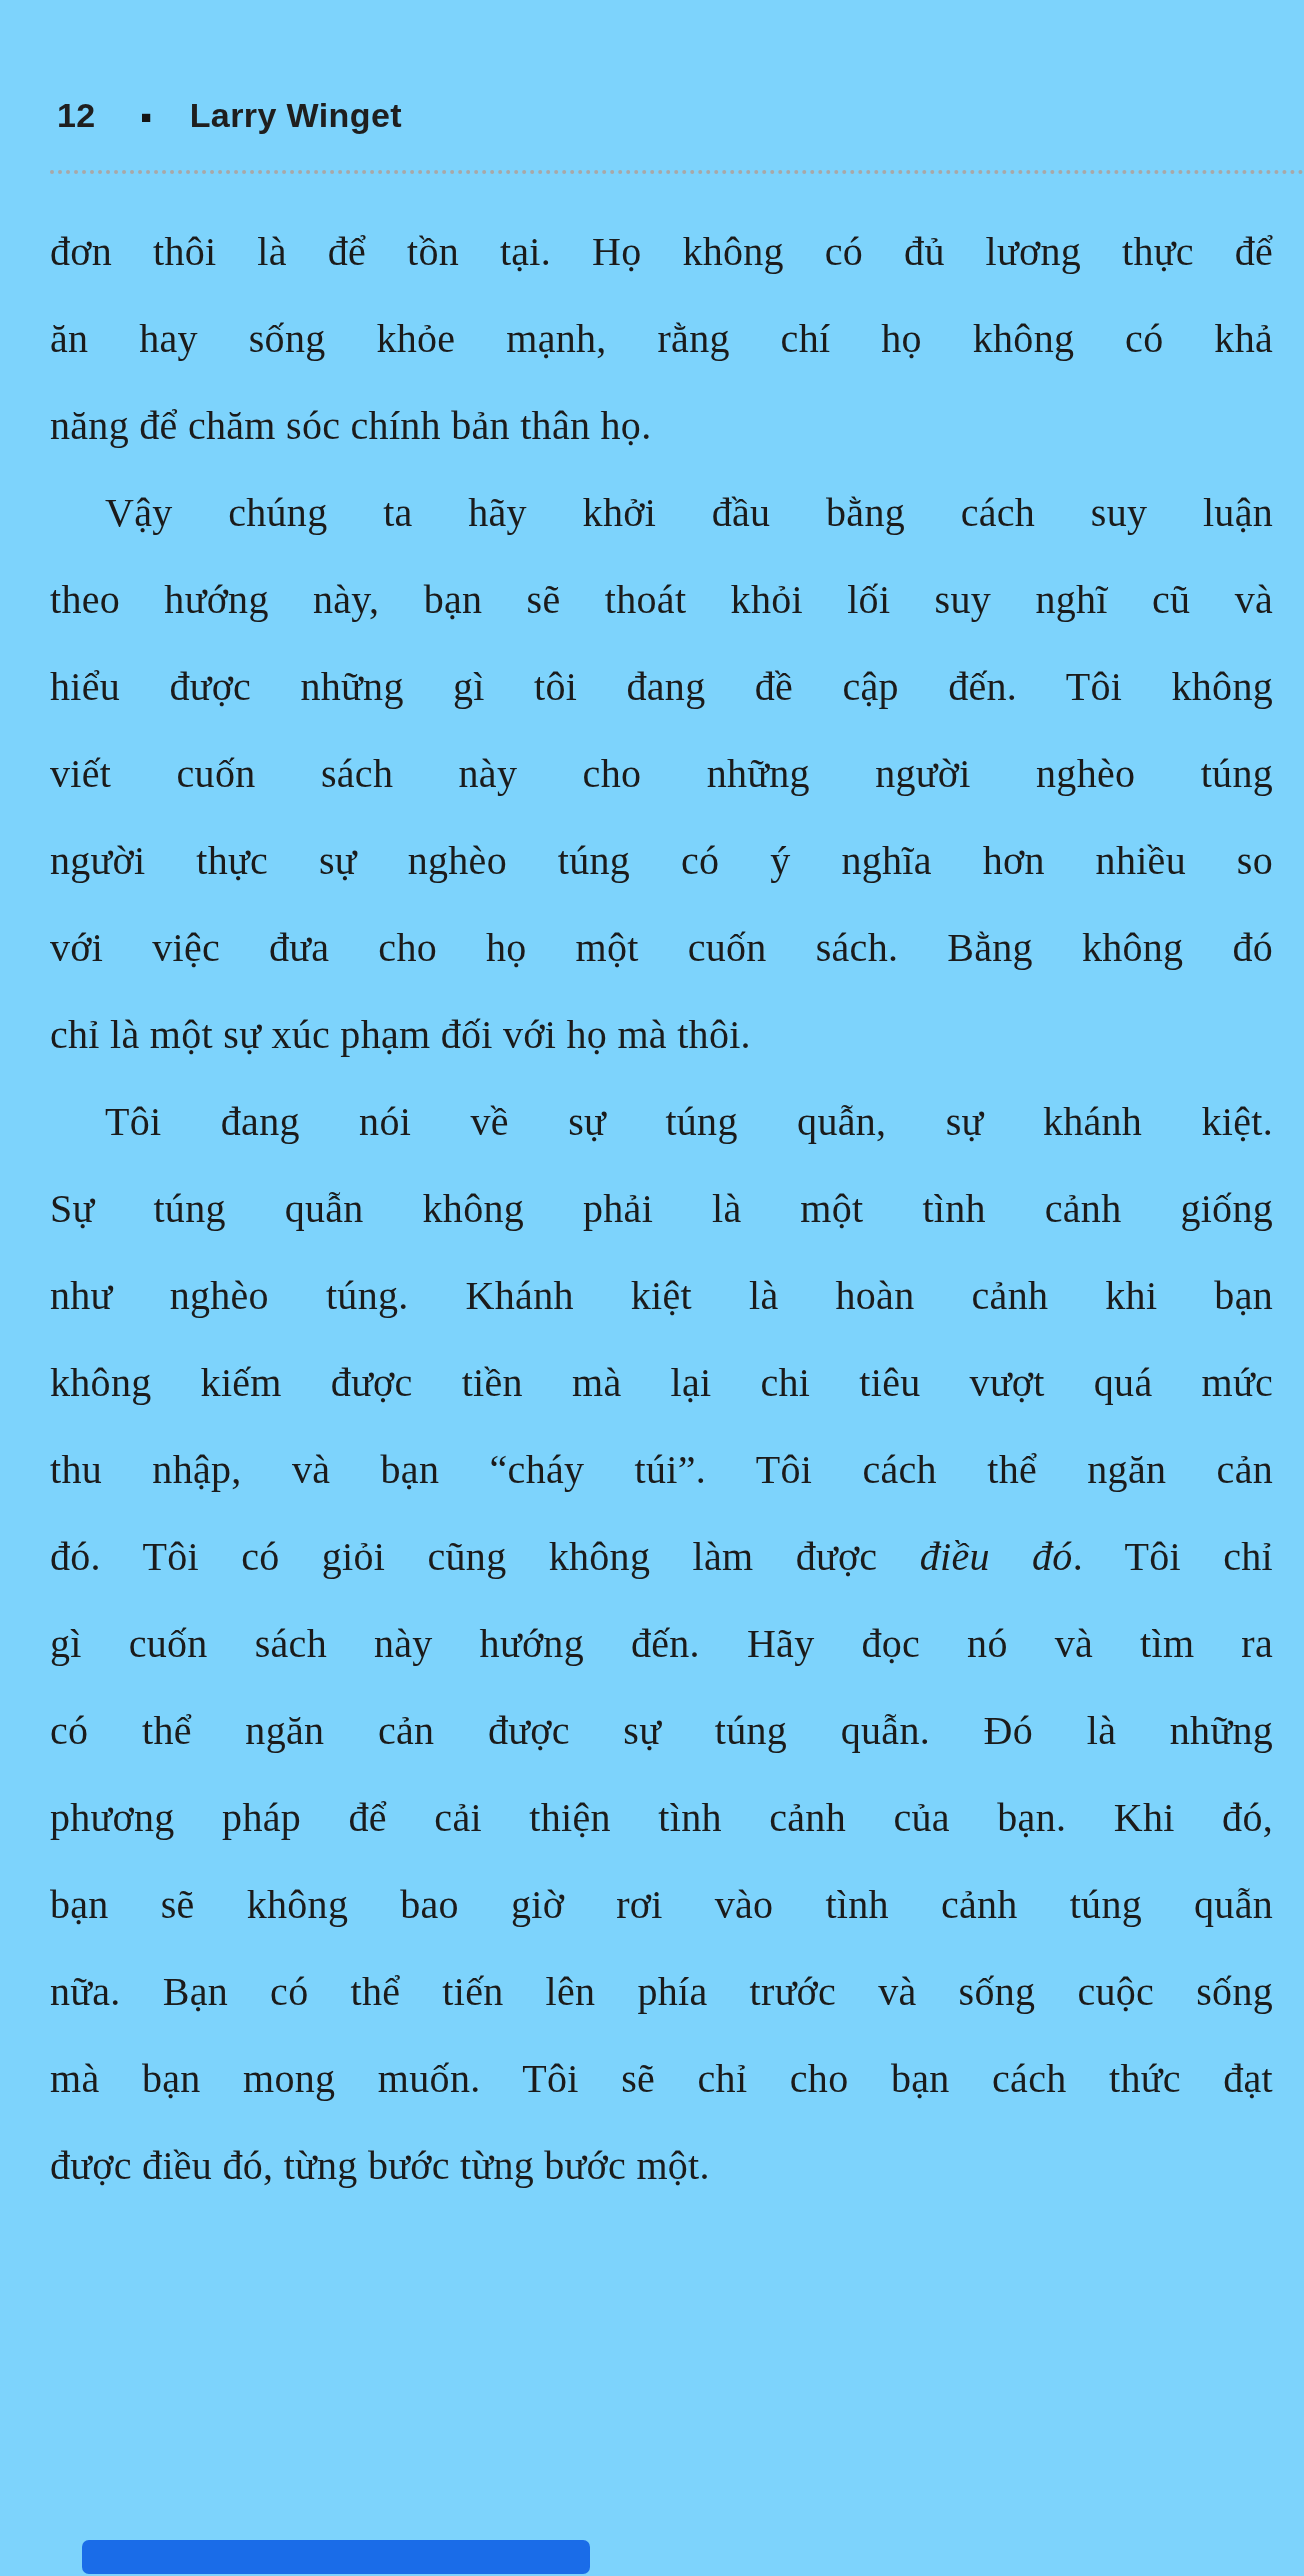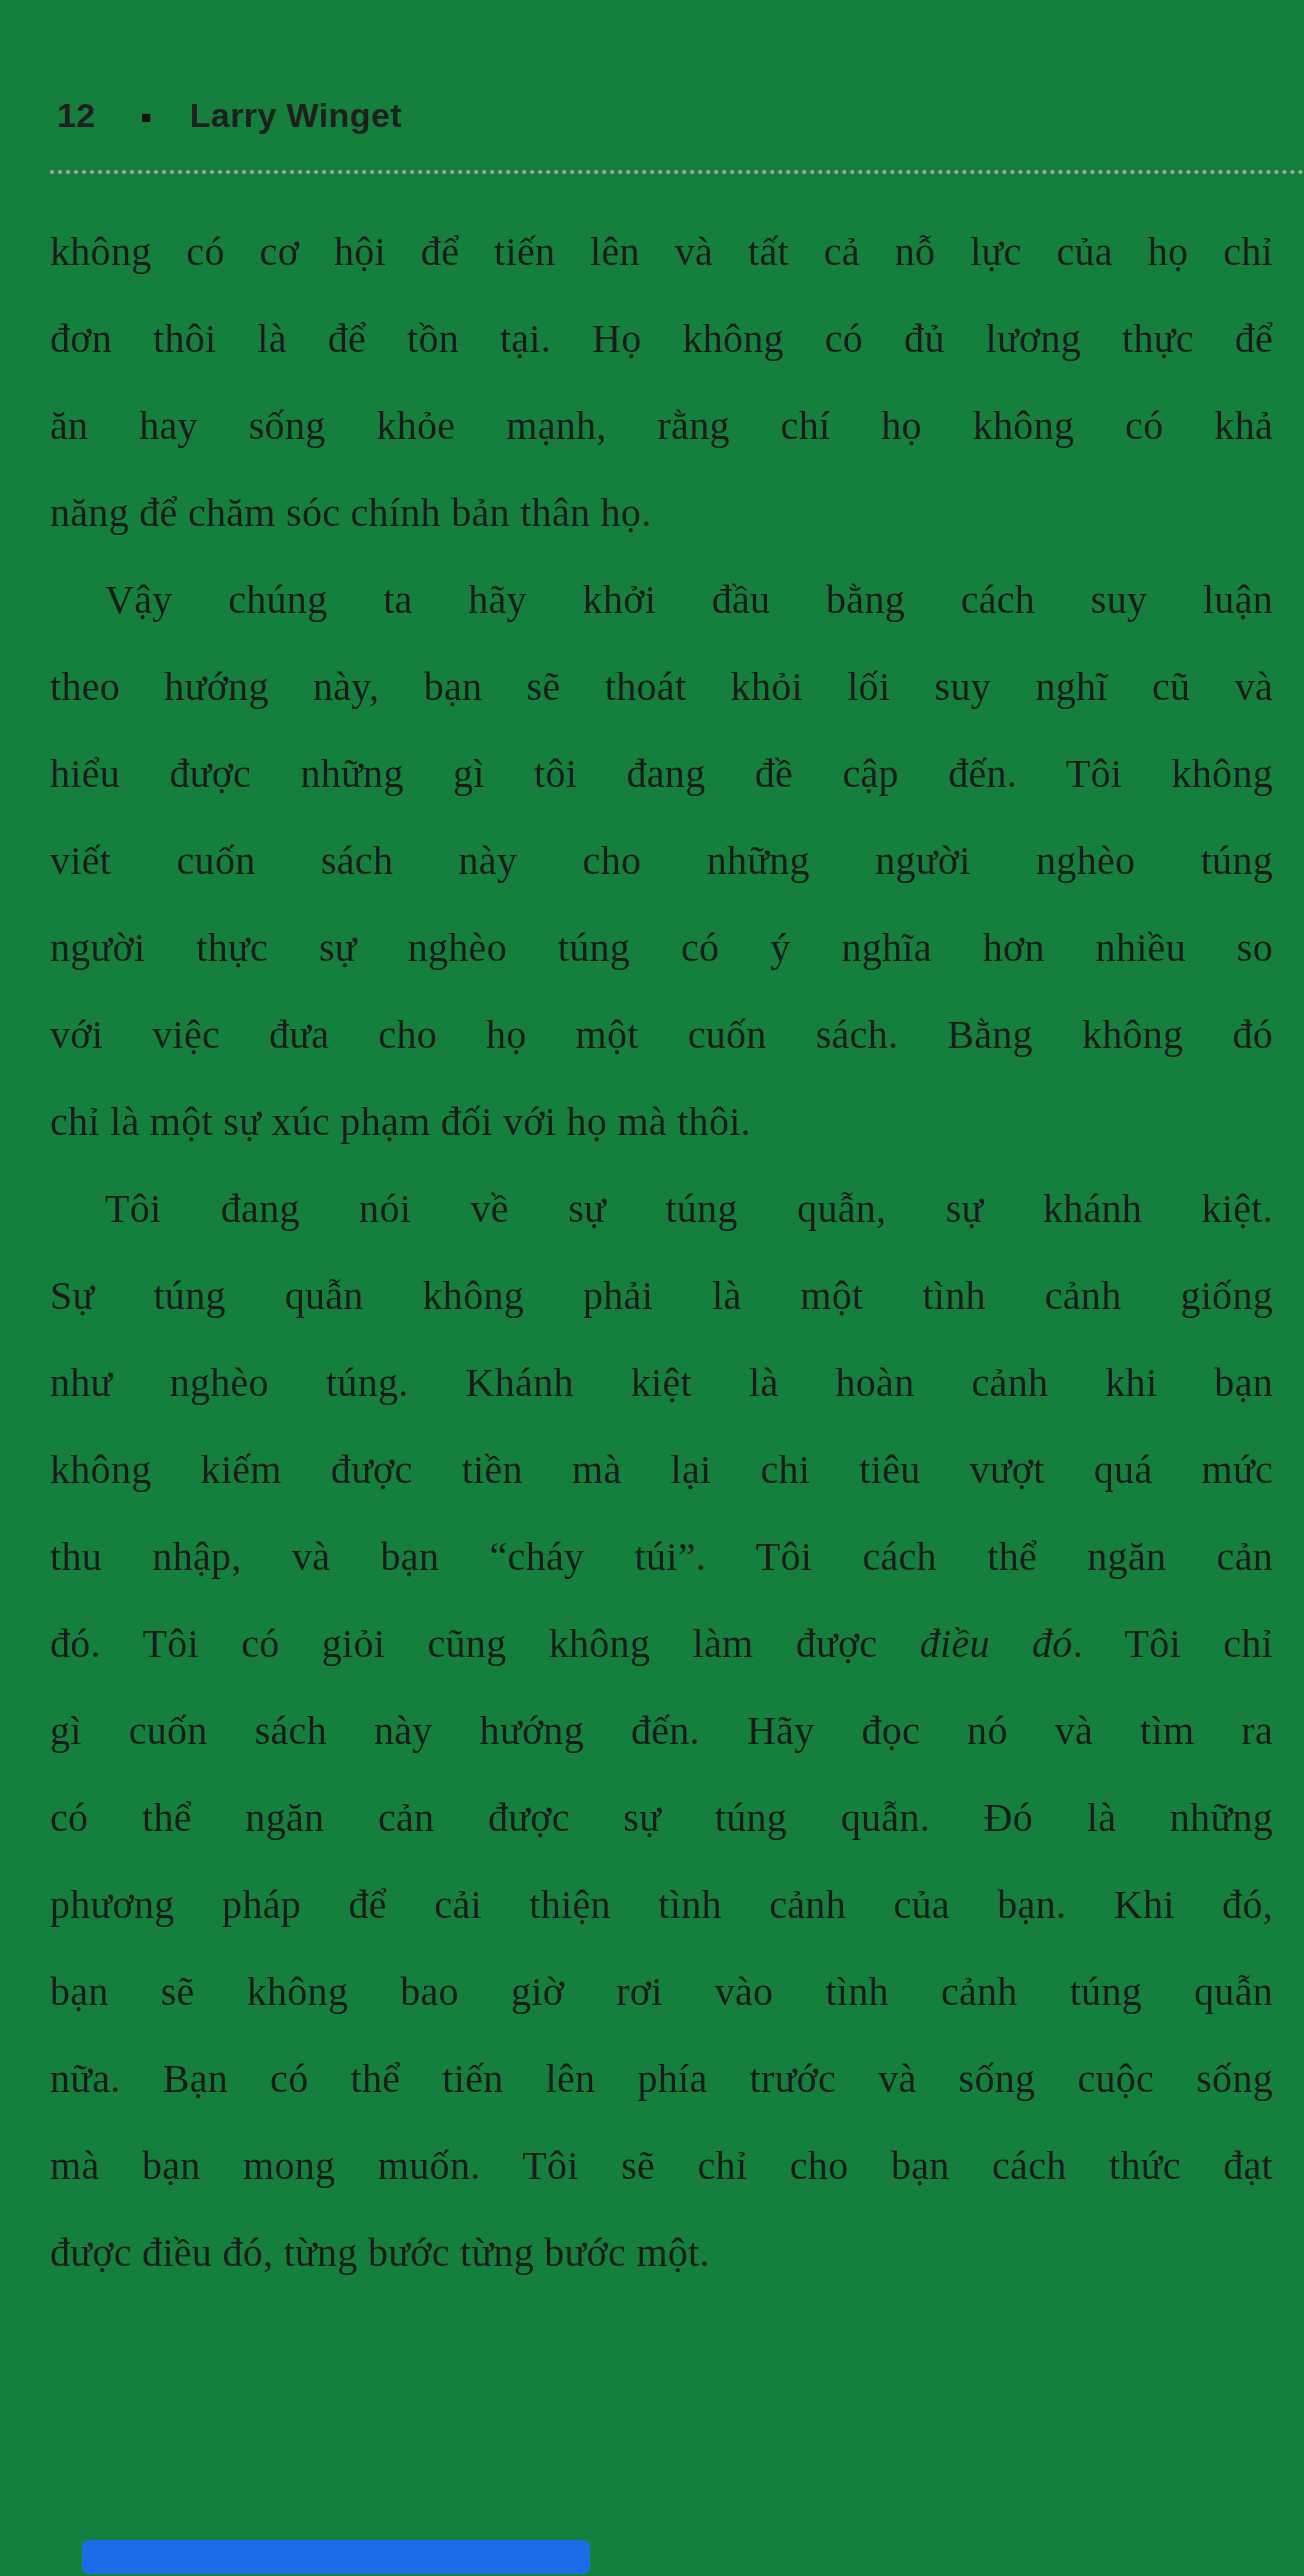--- a/index.html
+++ b/index.html
@@ -4,21 +4,21 @@
 <style>
   html, body {
     margin: 0;
     padding: 0;
     background: #ffffff;
   }
   .page {
     position: relative;
     width: 1304px;
     height: 2576px;
-    background: #15803d;
+    background: #7dd3fc;
     overflow: hidden;
     font-family: "Liberation Serif", "DejaVu Serif", serif;
     color: #1b1b1b;
   }
   
   .header {
     position: absolute;
     left: 57px;
     top: 96px;
     display: flex;
@@ -84,21 +84,20 @@
 
   <div class="header">
     <span class="pagenum">12</span>
     <span class="sq">■</span>
     <span class="author">Larry Winget</span>
   </div>
 
   <div class="divider"></div>
 
   <div class="body-text">
-      <div class="line j"><span>không có cơ hội để tiến lên và tất cả nỗ lực của họ chỉ</span></div>
       <div class="line j"><span>đơn thôi là để tồn tại. Họ không có đủ lương thực để</span></div>
       <div class="line j"><span>ăn hay sống khỏe mạnh, rằng chí họ không có khả</span></div>
       <div class="line"><span>năng để chăm sóc chính bản thân họ.</span></div>
       <div class="line j indent"><span>Vậy chúng ta hãy khởi đầu bằng cách suy luận</span></div>
       <div class="line j"><span>theo hướng này, bạn sẽ thoát khỏi lối suy nghĩ cũ và</span></div>
       <div class="line j"><span>hiểu được những gì tôi đang đề cập đến. Tôi không</span></div>
       <div class="line j"><span>viết cuốn sách này cho những người nghèo túng</span></div>
       <div class="line j"><span>người thực sự nghèo túng có ý nghĩa hơn nhiều so</span></div>
       <div class="line j"><span>với việc đưa cho họ một cuốn sách. Bằng không đó</span></div>
       <div class="line"><span>chỉ là một sự xúc phạm đối với họ mà thôi.</span></div>

